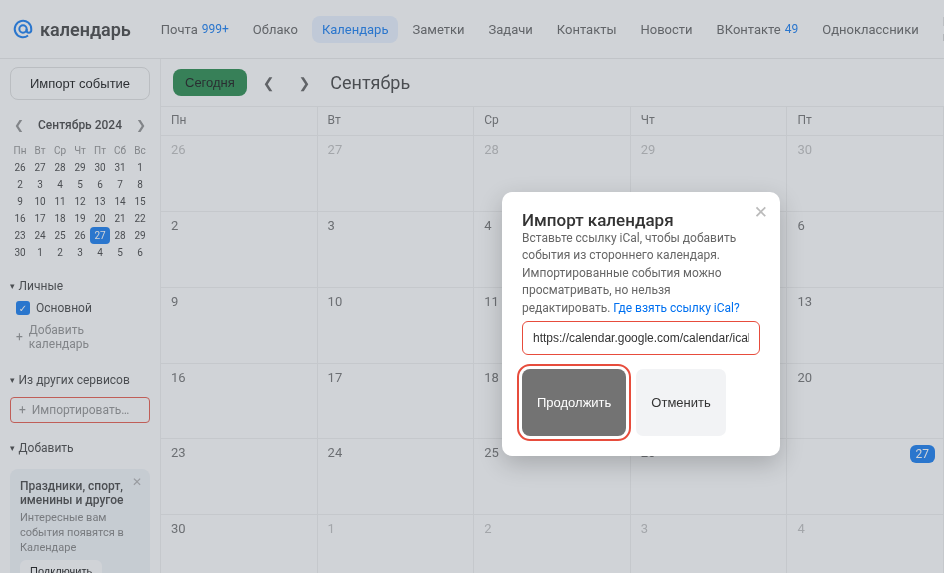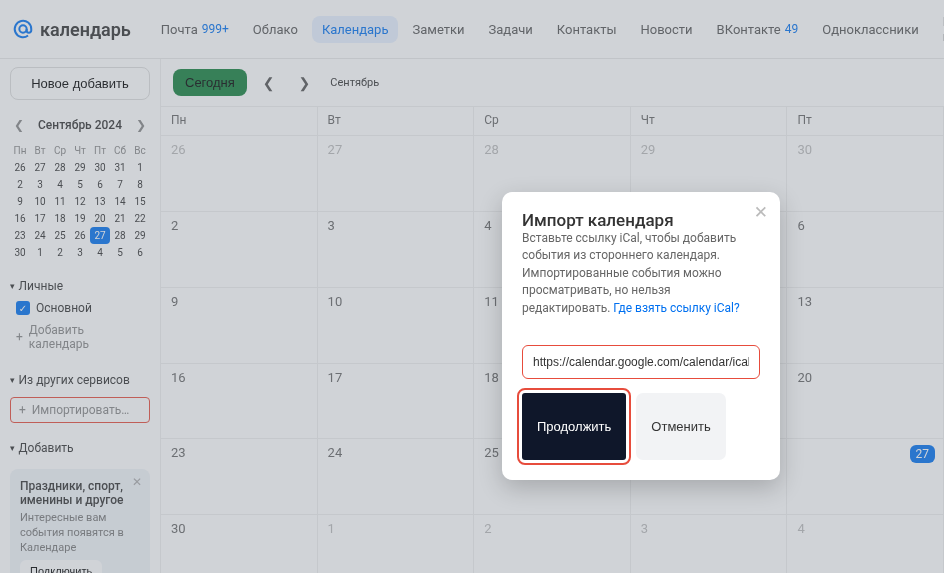--- a/index.html
+++ b/index.html
@@ -31,35 +31,35 @@
 .import-btn { border: 1px solid #e74c3c; border-radius: 4px; padding: 5px 8px; margin-top: 6px; }
 .events-card { background: #f0f4f8; border-radius: 8px; padding: 10px; margin-top: 10px; font-size: 11px; position: relative; }
 .events-card .close-x { position: absolute; top: 6px; right: 8px; color: #aaa; cursor: pointer; font-size: 12px; }
 .events-card .title { font-weight: 500; margin-bottom: 4px; font-size: 12px; }
 .events-card .desc { color: #777; line-height: 1.35; margin-bottom: 4px; }
 .events-card .connect-btn { padding: 5px 10px; background: #fff; border: none; border-radius: 6px; cursor: pointer; font-size: 11px; }
 .main { flex: 1; display: flex; flex-direction: column; border-left: 1px solid #eee; }
 .toolbar { display: flex; align-items: center; gap: 8px; padding: 10px 12px; }
 .today-btn { padding: 6px 12px; background: #15803d; border: none; border-radius: 8px; cursor: pointer; font-size: 13px; }
 .nav-arrow { padding: 4px 8px; cursor: pointer; color: #555; font-size: 14px; }
-.month-label { font-size: 11px; margin-left: 4px; }
+.month-label { font-size: 18px; margin-left: 4px; }
 .grid { flex: 1; display: grid; grid-template-columns: repeat(5, 1fr); grid-template-rows: 28px repeat(6, 1fr); border-top: 1px solid #eee; }
 .day-header { padding: 6px 10px; font-size: 12px; color: #666; border-right: 1px solid #eee; }
 .day-cell { border-right: 1px solid #eee; border-top: 1px solid #eee; padding: 6px 10px; font-size: 13px; color: #666; position: relative; }
 .day-cell.outside { color: #bbb; }
 .day-cell .today-pill { display: inline-block; background: #0070f0; color: #fff; border-radius: 6px; padding: 2px 6px; font-size: 12px; position: absolute; right: 8px; top: 6px; }
 .overlay { position: absolute; inset: 0; background: rgba(120,130,140,0.35); }
 .modal { position: absolute; left: 502px; top: 192px; width: 278px; background: #fff; border-radius: 10px; box-shadow: 0 8px 24px rgba(0,0,0,0.2); padding: 18px 20px 20px; }
 .modal .close { position: absolute; top: 10px; right: 12px; color: #bbb; cursor: pointer; font-size: 17px; }
 .modal h2 { font-size: 17px; font-weight: 500; margin-bottom: 0; }
-.modal p { font-size: 12px; color: #666; line-height: 1.45; margin-bottom: 28px; }
+.modal p { font-size: 12px; color: #666; line-height: 1.45; margin-bottom: 4px; }
 .modal p a { color: #0070f0; text-decoration: none; }
 .modal input { width: 100%; padding: 9px 10px; border: 1px solid #e74c3c; border-radius: 6px; font-size: 12px; margin-bottom: 14px; color: #333; }
 .modal .btns { display: flex; gap: 10px; }
-.modal .btn-primary { background: #0f172a; color: #fff; border: none; padding: 26px 15px; border-radius: 3px; cursor: pointer; font-size: 13px; outline: 2px solid #e74c3c; outline-offset: 3px; }
+.modal .btn-primary { background: #737373; color: #fff; border: none; padding: 26px 15px; border-radius: 8px; cursor: pointer; font-size: 13px; outline: 2px solid #e74c3c; outline-offset: 3px; }
 .modal .btn-secondary { background: #f2f3f5; color: #333; border: none; padding: 9px 15px; border-radius: 7px; cursor: pointer; font-size: 13px; }
 </style>
 </head>
 <body>
 
 <div class="header">
   <div class="logo">
     <span class="logo-icon">
       <svg viewBox="0 0 24 24" fill="none" stroke="#0070f0" stroke-width="2.2">
           <circle cx="12" cy="12" r="4"></circle>
@@ -77,21 +77,21 @@
       <div class="nav-item">Контакты</div>
       <div class="nav-item">Новости</div>
       <div class="nav-item">ВКонтакте<span class="badge">49</span></div>
       <div class="nav-item">Одноклассники</div>
       <div class="nav-item">Все проекты</div>
     </div>
 </div>
 
 <div class="layout">
   <div class="sidebar">
-    <button class="new-event-btn">Новое добавить</button>
+    <button class="new-event-btn">Импорт событие</button>
     <div class="month-nav">
       <span class="arrow">❮</span>
       <span class="month-title">Сентябрь 2024</span>
       <span class="arrow">❯</span>
     </div>
     <table class="mini-cal" id="mini-cal">
         <thead>
           <tr>
             <th>Пн</th>
             <th>Вт</th>

